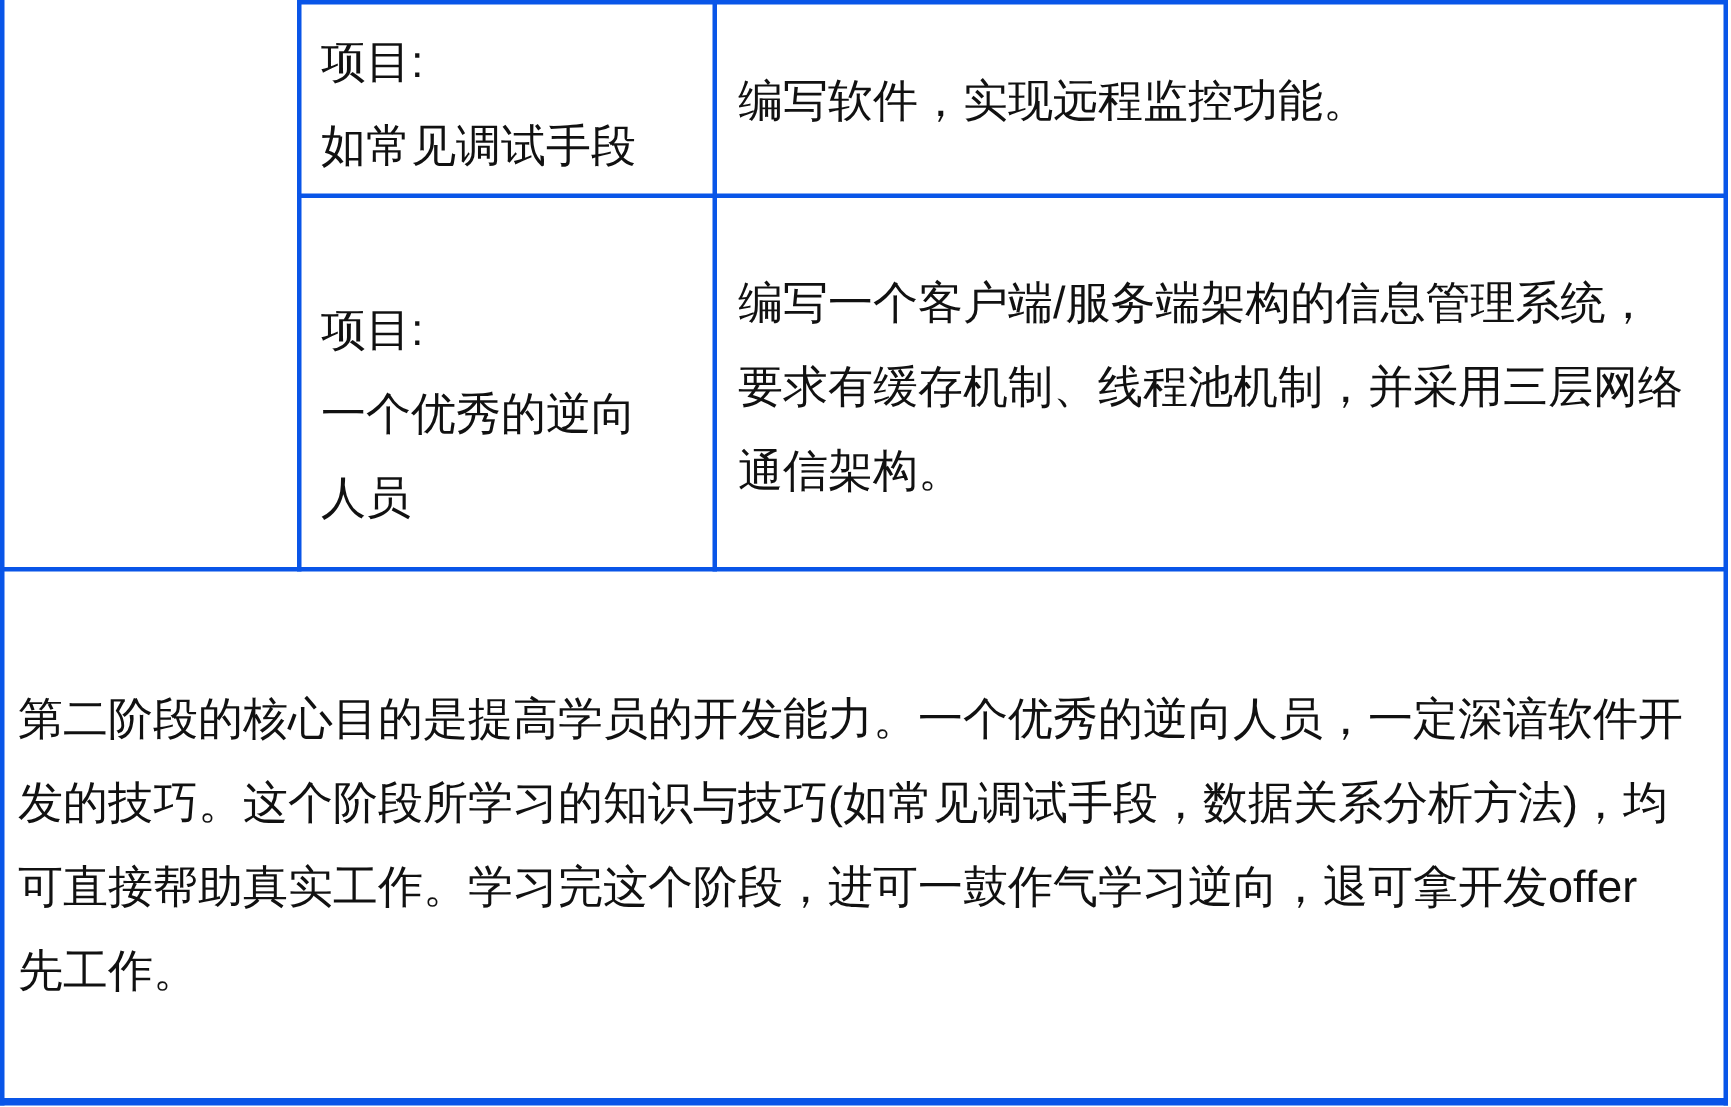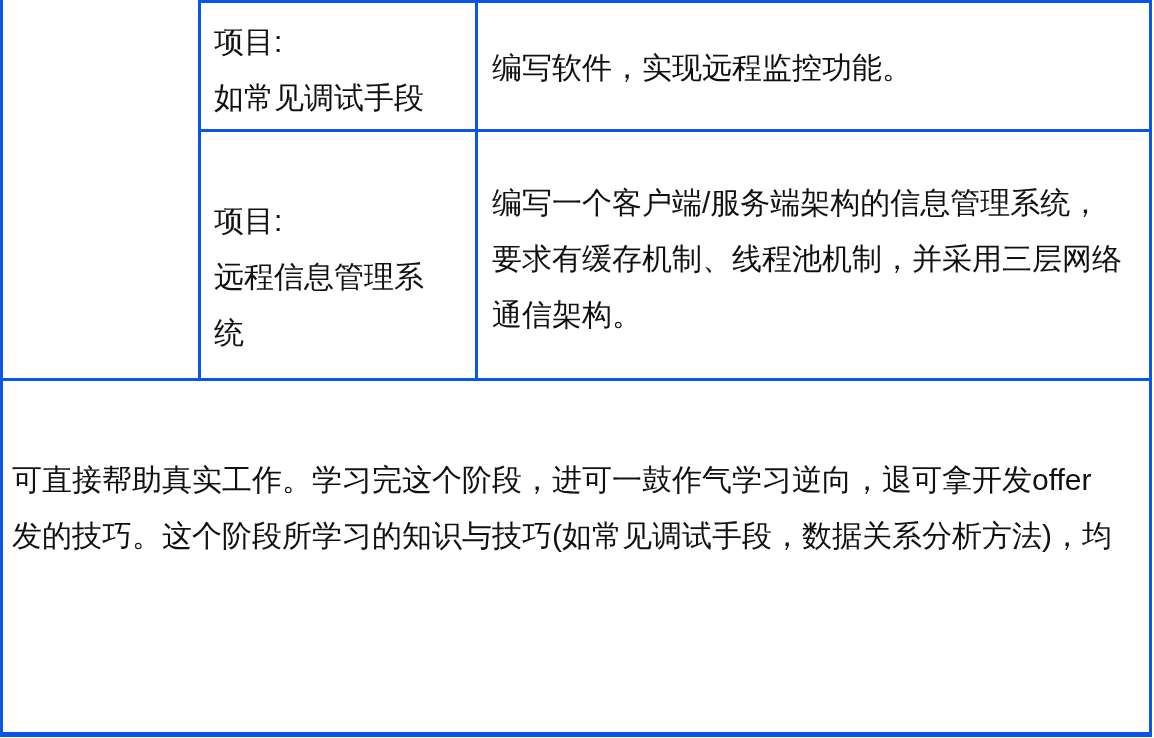--- a/index.html
+++ b/index.html
@@ -57,25 +57,27 @@
     <div>项目:</div>
     <div>如常见调试手段</div>
   </div>
 
   <div class="cell-text r1-desc">
     <div>编写软件，实现远程监控功能。</div>
   </div>
 
   <div class="cell-text r2-project">
     <div>项目:</div>
-    <div>远程信息管理系统</div>
+    <div>一个优秀的逆向人员</div>
   </div>
 
   <div class="cell-text r2-desc">
     <div>编写一个客户端/服务端架构的信息管理系统，要求有缓存机制、线程池机制，并采用三层网络通信架构。</div>
   </div>
 
   <div class="summary">
+    <div class="summary-line">第二阶段的核心目的是提高学员的开发能力。一个优秀的逆向人员，一定深谙软件开</div>
+    <div class="summary-line">发的技巧。这个阶段所学习的知识与技巧(如常见调试手段，数据关系分析方法)，均</div>
     <div class="summary-line">可直接帮助真实工作。学习完这个阶段，进可一鼓作气学习逆向，退可拿开发offer</div>
-    <div class="summary-line">发的技巧。这个阶段所学习的知识与技巧(如常见调试手段，数据关系分析方法)，均</div>
+    <div class="summary-line">先工作。</div>
   </div>
 
 </div>
 
 </body></html>

